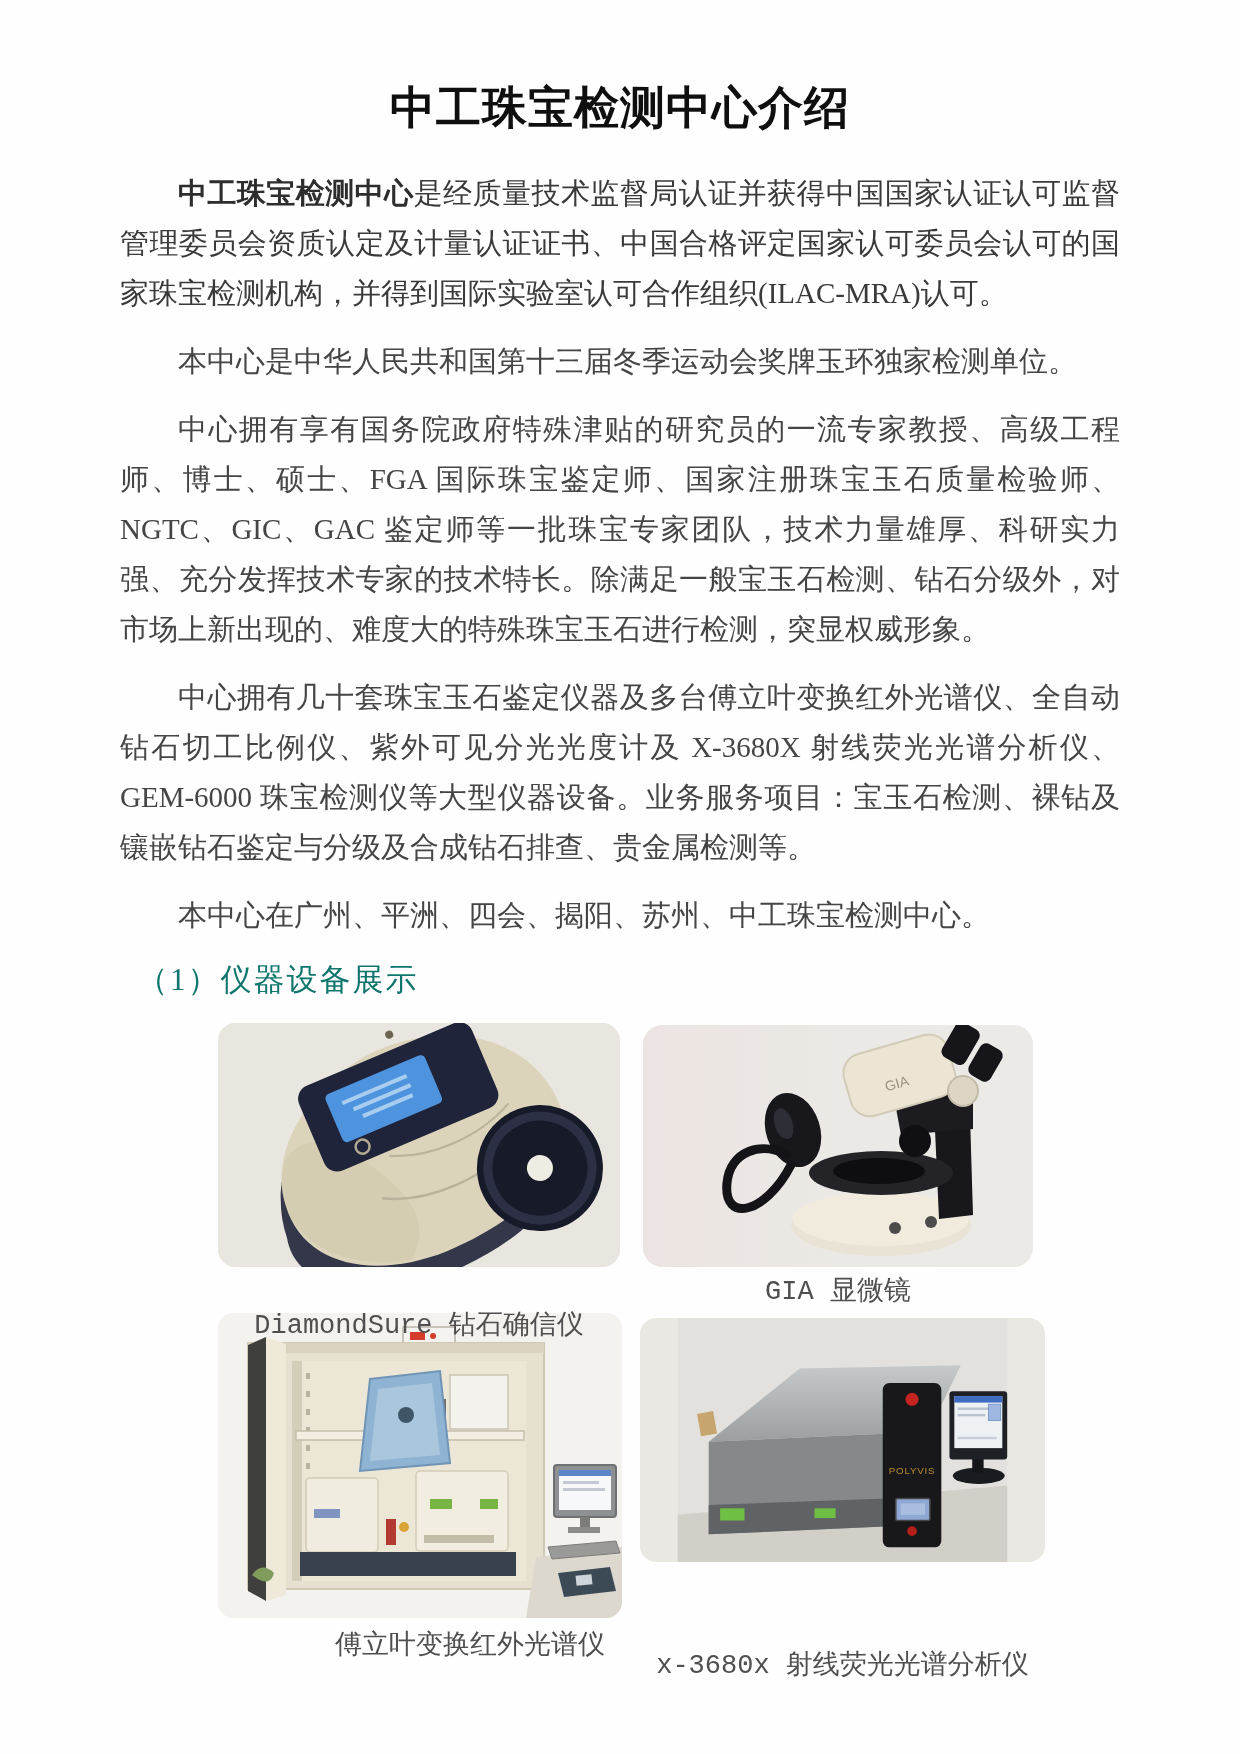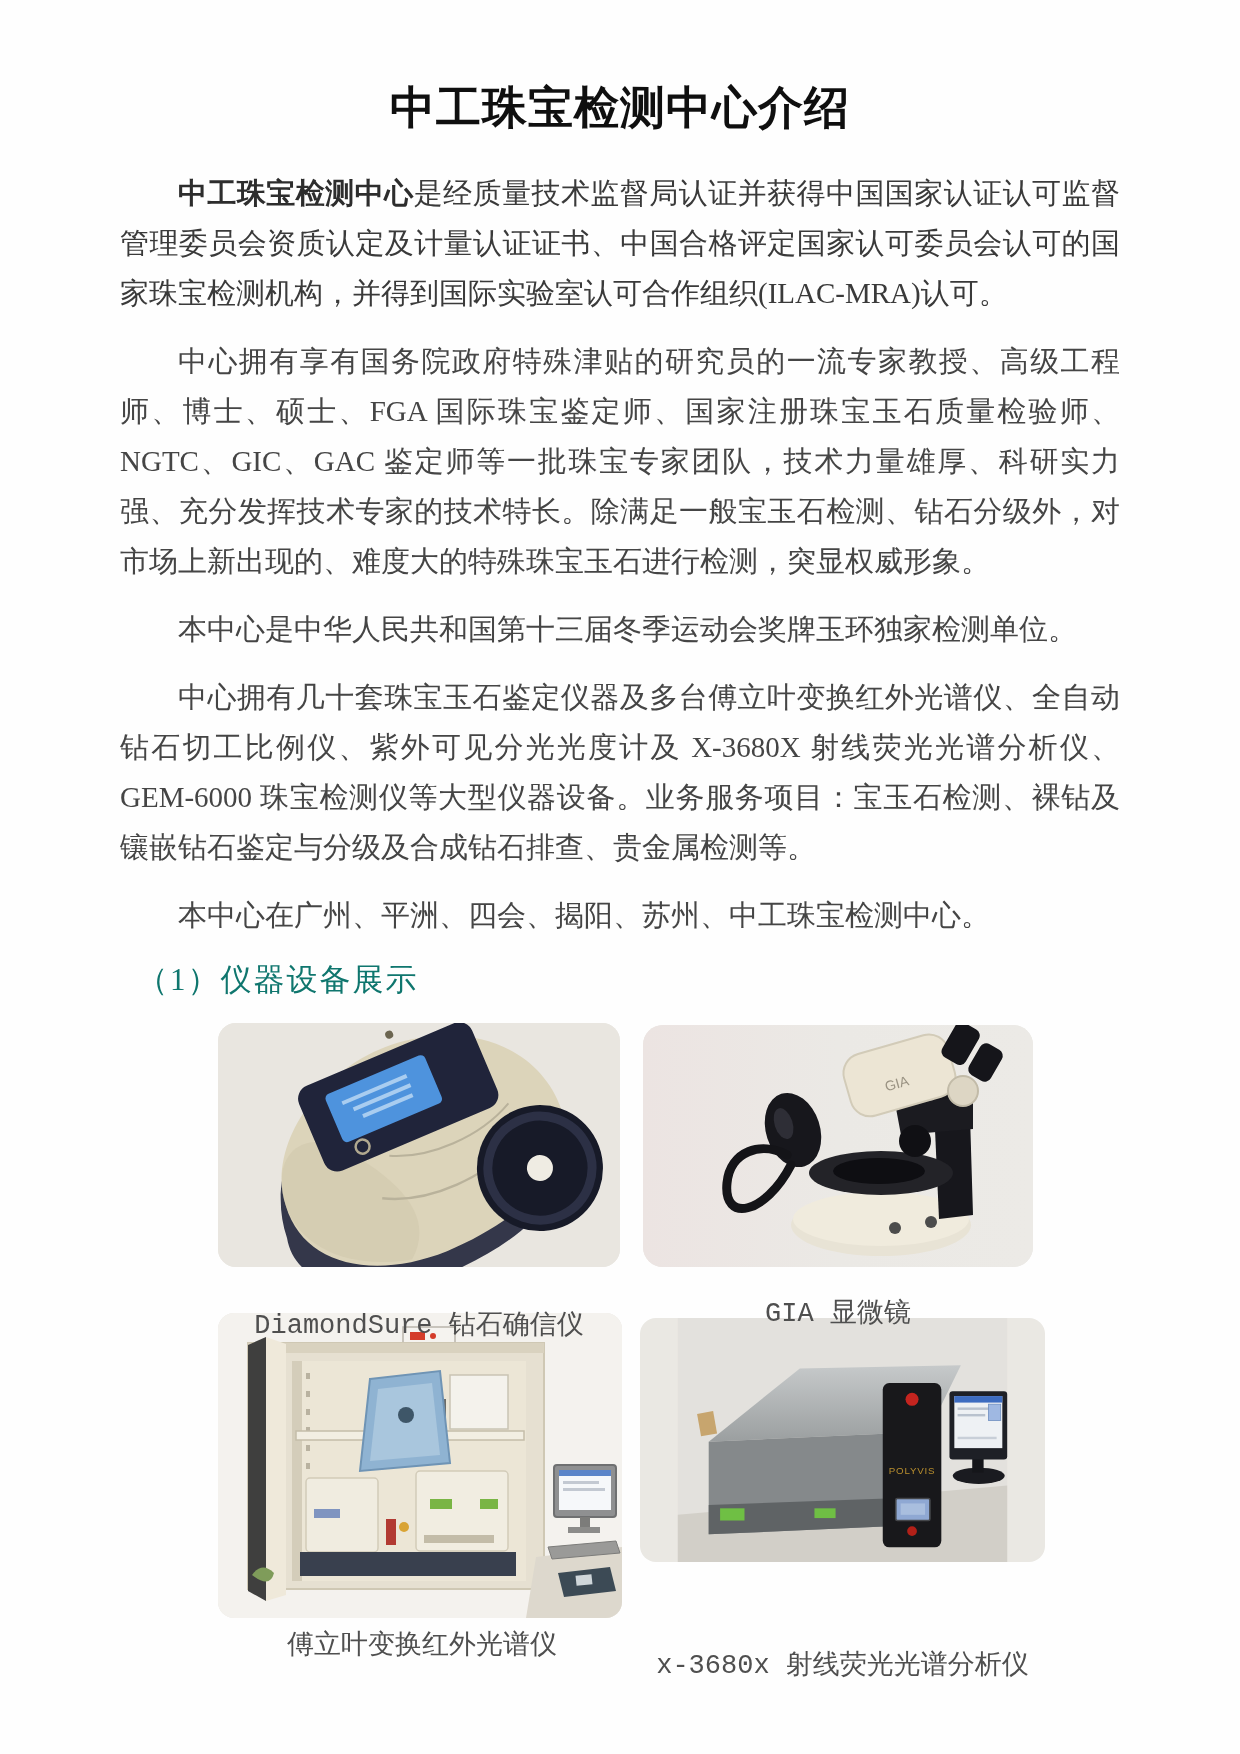--- a/index.html
+++ b/index.html
@@ -42,35 +42,35 @@
   .ph3{left:218px;top:1313px;width:404px;height:305px;border-radius:16px;}
   .ph4{left:640px;top:1318px;width:405px;height:244px;border-radius:16px;}
 
   .caption{
     position:absolute;text-align:center;
     font-family:"Liberation Mono","Liberation Serif",monospace;
     font-size:27px;line-height:36px;color:#4f4f4f;
     letter-spacing:0px;white-space:nowrap;
   }
   .cap1{left:218px;top:1274px;width:402px;margin-top:34px;}
-  .cap2{left:643px;top:1274px;width:390px;margin-top:22px;}
-  .cap3{left:220px;top:1628px;width:404px;}
+  .cap2{left:643px;top:1274px;width:390px;}
+  .cap3{left:201px;top:1628px;width:404px;text-align:right;}
   .cap4{left:620px;top:1648px;width:445px;}
 </style>
 </head>
 <body>
 
 <div class="page">
 
   <div class="doc-title">中工珠宝检测中心介绍</div>
 
   <div class="body-text">
     <p class="first"><span class="lead">中工珠宝检测中心</span><span>是经质量技术监督局认证并获得中国国家认证认可监督管理委员会资质认定及计量认证证书、中国合格评定国家认可委员会认可的国家珠宝检测机构，并得到国际实验室认可合作组织(ILAC-MRA)认可。</span></p>
+    <p>本中心是中华人民共和国第十三届冬季运动会奖牌玉环独家检测单位。</p>
     <p>中心拥有享有国务院政府特殊津贴的研究员的一流专家教授、高级工程师、博士、硕士、FGA 国际珠宝鉴定师、国家注册珠宝玉石质量检验师、NGTC、GIC、GAC 鉴定师等一批珠宝专家团队，技术力量雄厚、科研实力强、充分发挥技术专家的技术特长。除满足一般宝玉石检测、钻石分级外，对市场上新出现的、难度大的特殊珠宝玉石进行检测，突显权威形象。</p>
-    <p>本中心是中华人民共和国第十三届冬季运动会奖牌玉环独家检测单位。</p>
     <p>中心拥有几十套珠宝玉石鉴定仪器及多台傅立叶变换红外光谱仪、全自动钻石切工比例仪、紫外可见分光光度计及 X-3680X 射线荧光光谱分析仪、GEM-6000 珠宝检测仪等大型仪器设备。业务服务项目：宝玉石检测、裸钻及镶嵌钻石鉴定与分级及合成钻石排查、贵金属检测等。</p>
     <p>本中心在广州、平洲、四会、揭阳、苏州、中工珠宝检测中心。</p>
   </div>
 
   <div class="section-heading">（1）仪器设备展示</div>
 
   <div class="photo ph1">
     <svg viewBox="0 0 402 244">
       <rect x="0" y="0" width="402" height="244" fill="#e9e6e0"></rect>
       <g transform="translate(205,122) rotate(-26)">

